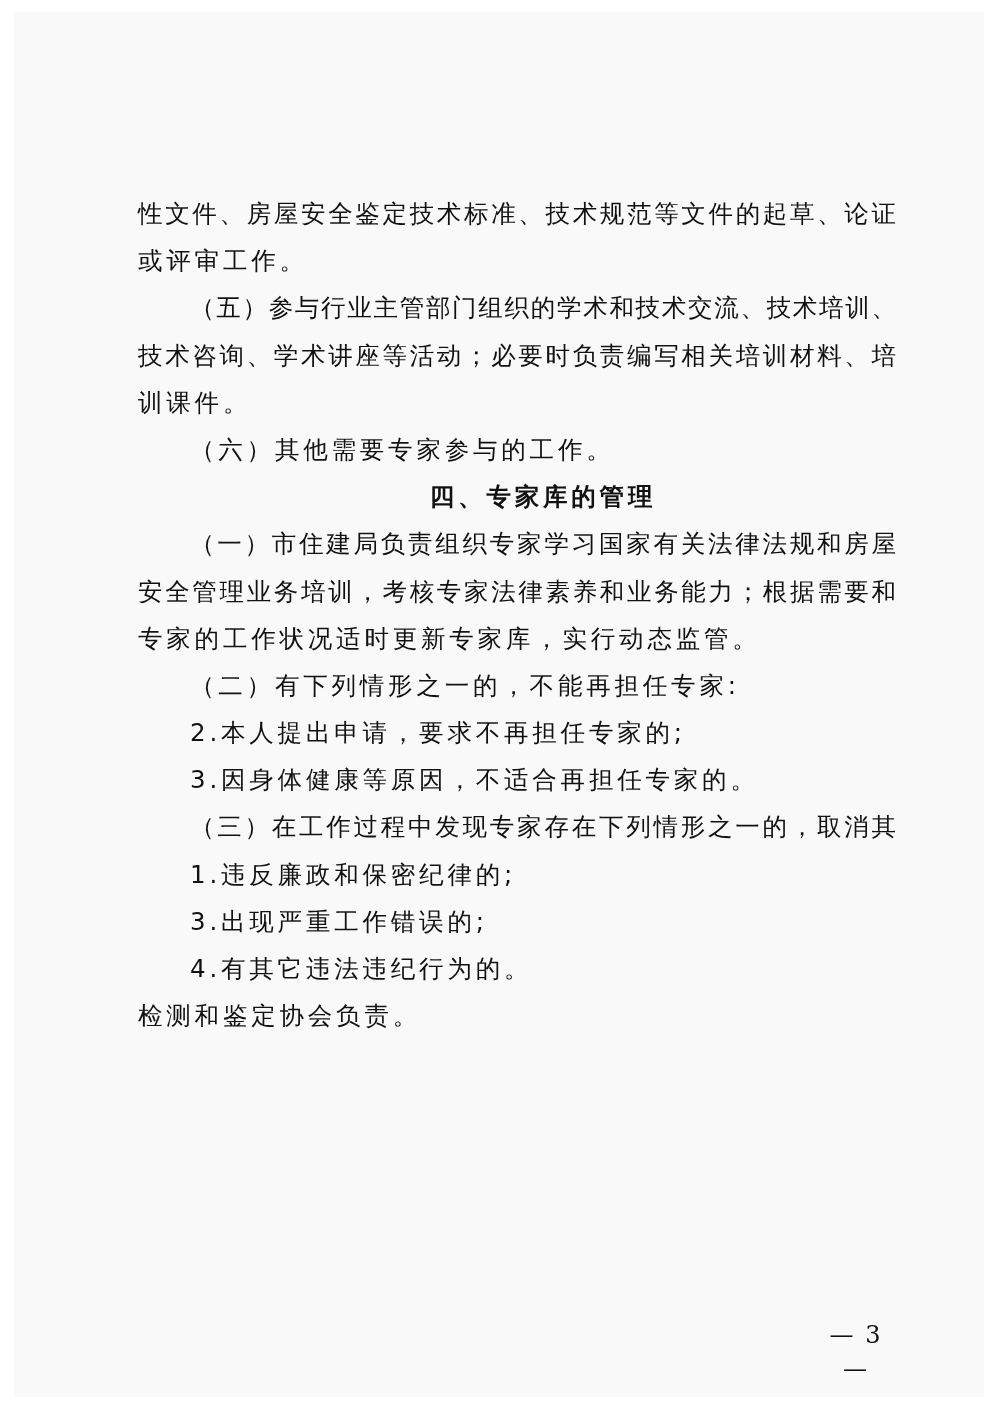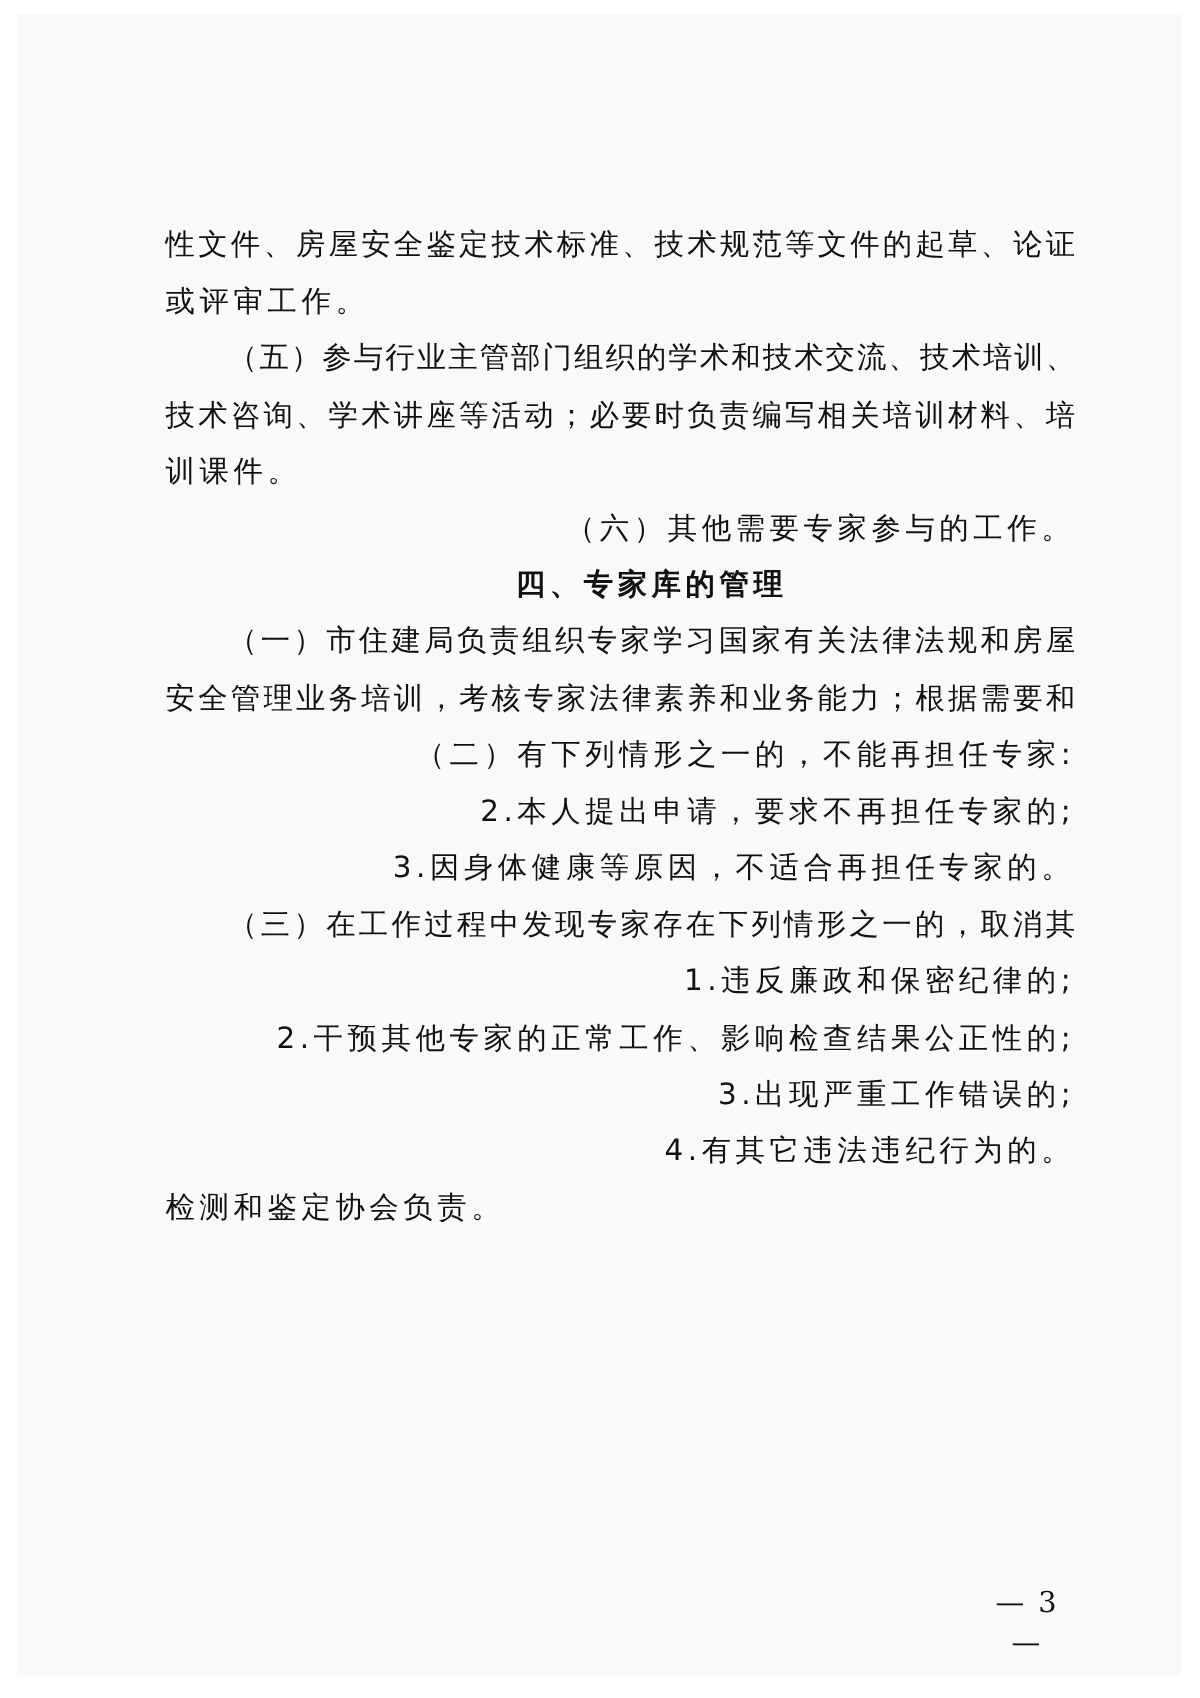--- a/index.html
+++ b/index.html
@@ -19,40 +19,39 @@
       position: absolute;
       left: 14px;
       top: 12px;
       width: 970px;
       height: 1385px;
       background: #f9f9f9;
     }
     .text-block {
       position: absolute;
       left: 138px;
-      top: 180px;
+      top: 190px;
       width: 758px;
     }
     .line {
       height: 47.2px;
       line-height: 47.2px;
       font-size: 24.5px;
       white-space: nowrap;
       letter-spacing: 3.8px;
       font-family: "DejaVu Sans", "Liberation Sans", sans-serif;
       font-weight: normal;
     }
     .line.justify {
       text-align: justify;
       text-align-last: justify;
       letter-spacing: 0;
     }
     .line.indent {
       padding-left: 52px;
-      text-align: right;
     }
     .line.heading {
       font-weight: bold;
       padding-left: 52px;
       text-align: center;
     }
     .page-number {
       position: absolute;
       left: 815px;
       top: 1318px;
@@ -72,24 +71,24 @@
 <div class="text-block">
   <div class="line justify">性文件、房屋安全鉴定技术标准、技术规范等文件的起草、论证</div>
   <div class="line">或评审工作。</div>
   <div class="line indent justify">（五）参与行业主管部门组织的学术和技术交流、技术培训、</div>
   <div class="line justify">技术咨询、学术讲座等活动；必要时负责编写相关培训材料、培</div>
   <div class="line">训课件。</div>
   <div class="line indent">（六）其他需要专家参与的工作。</div>
   <div class="line heading">四、专家库的管理</div>
   <div class="line indent justify">（一）市住建局负责组织专家学习国家有关法律法规和房屋</div>
   <div class="line justify">安全管理业务培训，考核专家法律素养和业务能力；根据需要和</div>
+  <div class="line">专家的工作状况适时更新专家库，实行动态监管。</div>
   <div class="line indent">（二）有下列情形之一的，不能再担任专家:</div>
   <div class="line indent">2.本人提出申请，要求不再担任专家的;</div>
   <div class="line indent">3.因身体健康等原因，不适合再担任专家的。</div>
   <div class="line indent justify">（三）在工作过程中发现专家存在下列情形之一的，取消其</div>
   <div class="line indent">1.违反廉政和保密纪律的;</div>
-  <div class="line indent">2.干预其他专家的正常工作、影响检查结果公正性的;</div>
   <div class="line indent">3.出现严重工作错误的;</div>
   <div class="line indent">4.有其它违法违纪行为的。</div>
   <div class="line">检测和鉴定协会负责。</div>
 </div>
 
 <div class="page-number">— 3 —</div>
 
 </body></html>

